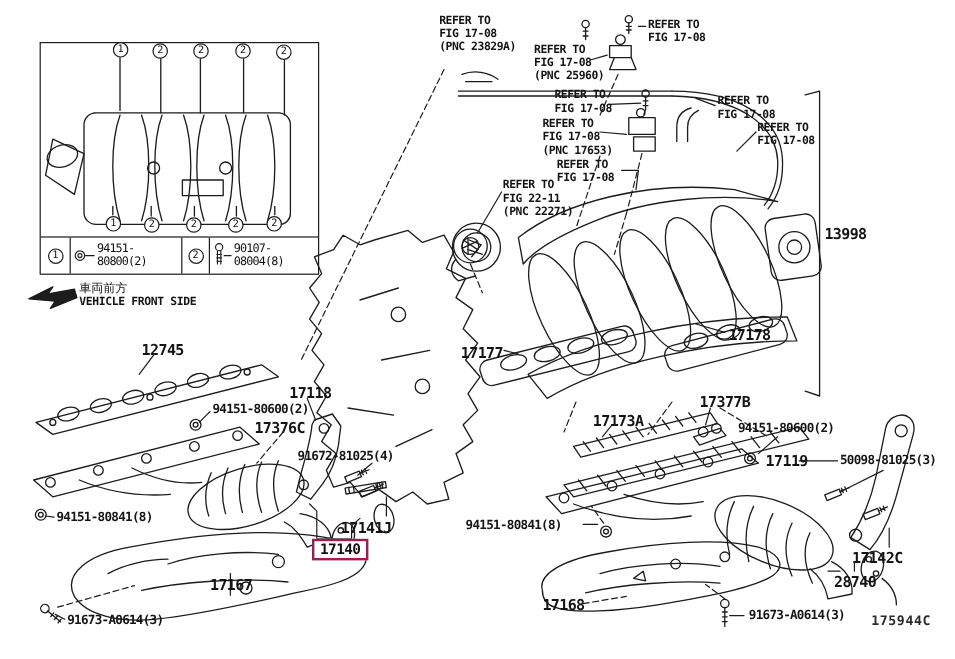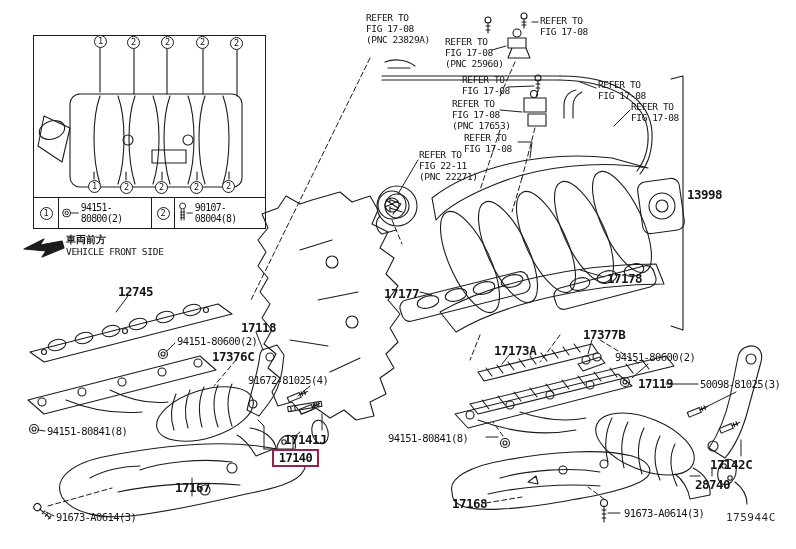--- a/index.html
+++ b/index.html
@@ -1,39 +1,39 @@
 <!DOCTYPE html>
 <html><head>
 <meta charset="utf-8">
 <style>
   * { margin:0; padding:0; box-sizing:border-box; }
   html,body { width:796px; height:549px; }
   body { position:relative; background:#ffffff; font-family:"DejaVu Sans Mono", "Liberation Mono", monospace; color:#111; overflow:hidden; }
   #stage { position:absolute; inset:0; width:796px; height:549px; }
   svg.art { position:absolute; left:0; top:0; }
-  .lbl { position:absolute; white-space:nowrap; color:#141414; }
+  .lbl { position:absolute; white-space:nowrap; color:#141414;font-weight:bold; }
   .refer { font-size:9.5px; line-height:11px; white-space:pre-line; letter-spacing:-0.4px; }
   .pn { font-size:10.5px; letter-spacing:-0.6px;text-align:center; }
   .pn-major { font-size:12.5px; font-weight:bold; letter-spacing:-0.5px; }
   .figcode { font-size:11px; letter-spacing:0.5px; color:#2a2a2a; }
   
   .inset { position:absolute; left:33px; top:35px; width:233px; height:194px; border:1.6px solid #1c1c1c; }
   .inset-legend { position:absolute; left:0; right:0; bottom:0; height:31px; border-top:1.6px solid #1c1c1c; display:flex; align-items:center; }
   .cell { height:100%; display:flex; align-items:center; justify-content:flex-start; padding:0 2px; }
   .cell + .cell { border-left:1.4px solid #1c1c1c; }
   .c1 { width:24px; justify-content:center; }
   .c2 { width:93px; }
   .c3 { width:23px; justify-content:center; }
   .c4 { flex:1; }
   .callout { position:absolute; width:13px; height:13px; border:1.2px solid #1c1c1c; border-radius:50%; font-size:8.5px; line-height:11px; text-align:center; background:#fff; }
   .callout-inline { position:static; display:inline-block; flex:none; }
   .legend-num { font-size:9.8px; letter-spacing:-0.7px; margin-left:1px; }
-  .jp { font-size:10px; font-weight:bold; font-family:"DejaVu Sans", sans-serif; }
+  .jp { font-size:10px; font-weight:normal; font-family:"DejaVu Sans", sans-serif; }
   .en { font-size:9.5px; letter-spacing:-0.3px; }
-  .hlbox { position:absolute; left:272px; top:449px; width:47px; height:18px; border:2.6px solid #96204f; display:flex; align-items:center; justify-content:center; background:#fff; }
+  .hlbox { position:absolute; left:260px; top:449px; width:47px; height:18px; border:2.6px solid #96204f; display:flex; align-items:center; justify-content:center; background:#fff; }
   .hlbox span { font-size:12px; font-weight:bold; letter-spacing:-0.5px; }
 </style>
 </head>
 <body>
 
 <div id="stage">
 
   <svg class="art" width="796" height="549" viewBox="0 0 796 549" fill="none" stroke="#1c1c1c" stroke-width="1.1" stroke-linecap="round" stroke-linejoin="round">
 
     <g>

